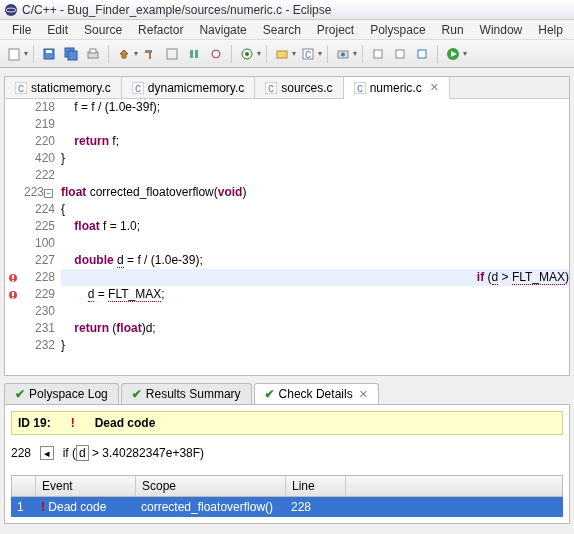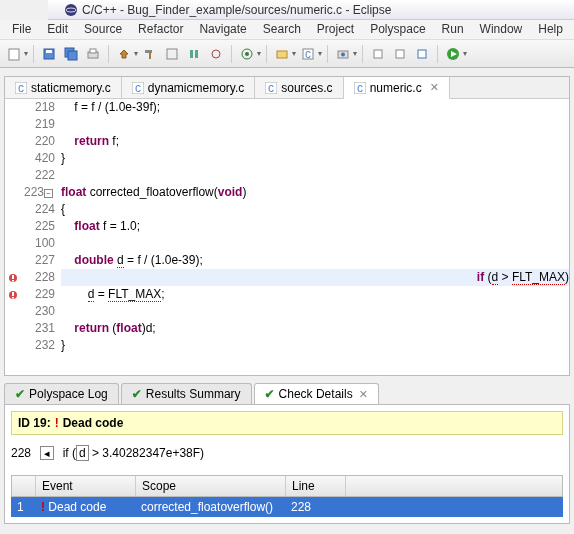--- a/index.html
+++ b/index.html
@@ -1,20 +1,20 @@
 <!DOCTYPE html>
 <html><head>
 <meta charset="utf-8">
 <style>
 * { margin: 0; padding: 0; box-sizing: border-box; font-family: "Segoe UI", Tahoma, sans-serif; font-size: 12px; }
 body { background: #f0f0f0; width: 574px; height: 534px; overflow: hidden; }
-.titlebar { background: linear-gradient(#fff, #e8e8f0); height: 20px; display: flex; align-items: center; padding: 0 16px; border-bottom: 1px solid #ccc; margin-left: 48px; }
+.titlebar { background: linear-gradient(#fff, #e8e8f0); height: 20px; display: flex; align-items: center; padding: 0 4px; border-bottom: 1px solid #ccc; }
 .titlebar-icon { width: 14px; height: 14px; margin-right: 4px; }
 .titlebar-text { font-size: 12px; color: #333; }
-.menubar { background: #f4f4f4; height: 20px; display: flex; padding: 0 4px; border-bottom: 1px solid #ddd; }
+.menubar { background: #f4f4f4; height: 20px; display: flex; align-items: center; padding: 0 4px; border-bottom: 1px solid #ddd; }
 .menubar span { padding: 2px 8px; color: #333; cursor: default; }
 .toolbar { background: linear-gradient(#f8f8f8, #e8e8e8); height: 28px; display: flex; align-items: center; padding: 0 4px; gap: 2px; border-bottom: 1px solid #bbb; }
 .tb-btn { width: 20px; height: 20px; display: flex; align-items: center; justify-content: center; cursor: pointer; border-radius: 2px; }
 .tb-sep { width: 1px; height: 18px; background: #ccc; margin: 0 3px; }
 .tb-dd { font-size: 8px; color: #666; margin-left: -2px; }
 .editor-area { background: #fff; height: 300px; border: 1px solid #bbb; margin: 8px 4px 4px 4px; display: flex; flex-direction: column; }
 .tabs { display: flex; background: #f0f0f0; height: 22px; border-bottom: 1px solid #ccc; }
 .tab { display: flex; align-items: center; padding: 0 10px; gap: 4px; border-right: 1px solid #ccc; background: #f4f4f4; cursor: pointer; }
 .tab.active { background: #fff; border-bottom: 1px solid #fff; margin-bottom: -1px; }
 .tab-icon { width: 12px; height: 12px; }
@@ -30,21 +30,21 @@
 .hl { background: #e8f0fe; text-align: right; }
 .sq { border-bottom: 1px dotted #c00; }
 .fold { display:inline-block; width:9px; height:9px; border:1px solid #888; font-size:8px; line-height:7px; text-align:center; color:#555; margin-right:2px; }
 .bottom-panel { margin: 4px; }
 .btabs { display: flex; height: 24px; align-items: flex-end; }
 .btab { display: flex; align-items: center; gap: 4px; padding: 3px 10px; background: #e8e8e8; border: 1px solid #bbb; border-bottom: none; cursor: pointer; border-radius: 3px 3px 0 0; margin-right: 2px; }
 .btab.active { background: #fff; }
 .btab-close { color: #888; font-size: 11px; margin-left: 2px; }
 .bcontent { background: #fff; border: 1px solid #bbb; padding: 6px; }
 .warn-box { background: #ffffcc; border: 1px solid #d4d488; padding: 4px 6px; margin-bottom: 8px; }
-.warn-title { font-weight: bold; display: flex; align-items: center; gap: 4px; }
+.warn-title { font-weight: bold; display: flex; align-items: center; gap: 20px; }
 .warn-sub { color: #333; }
 .detail-line { font-family: Consolas, monospace; font-size: 15px; margin: 6px 0 14px 0; }
 .detail-line .boxed { border: 1px solid #888; padding: 0 2px; }
 .table-hdr { display: flex; background: linear-gradient(#f8f8f8,#e4e4e4); border: 1px solid #bbb; font-size: 11px; }
 .table-hdr div { padding: 3px 6px; border-right: 1px solid #ccc; }
 .col-n { width: 24px; }
 .col-event { width: 100px; }
 .col-scope { width: 150px; }
 .col-line { width: 60px; }
 .table-row { display: flex; background: #3874d1; color: #fff; font-size: 11px; }

